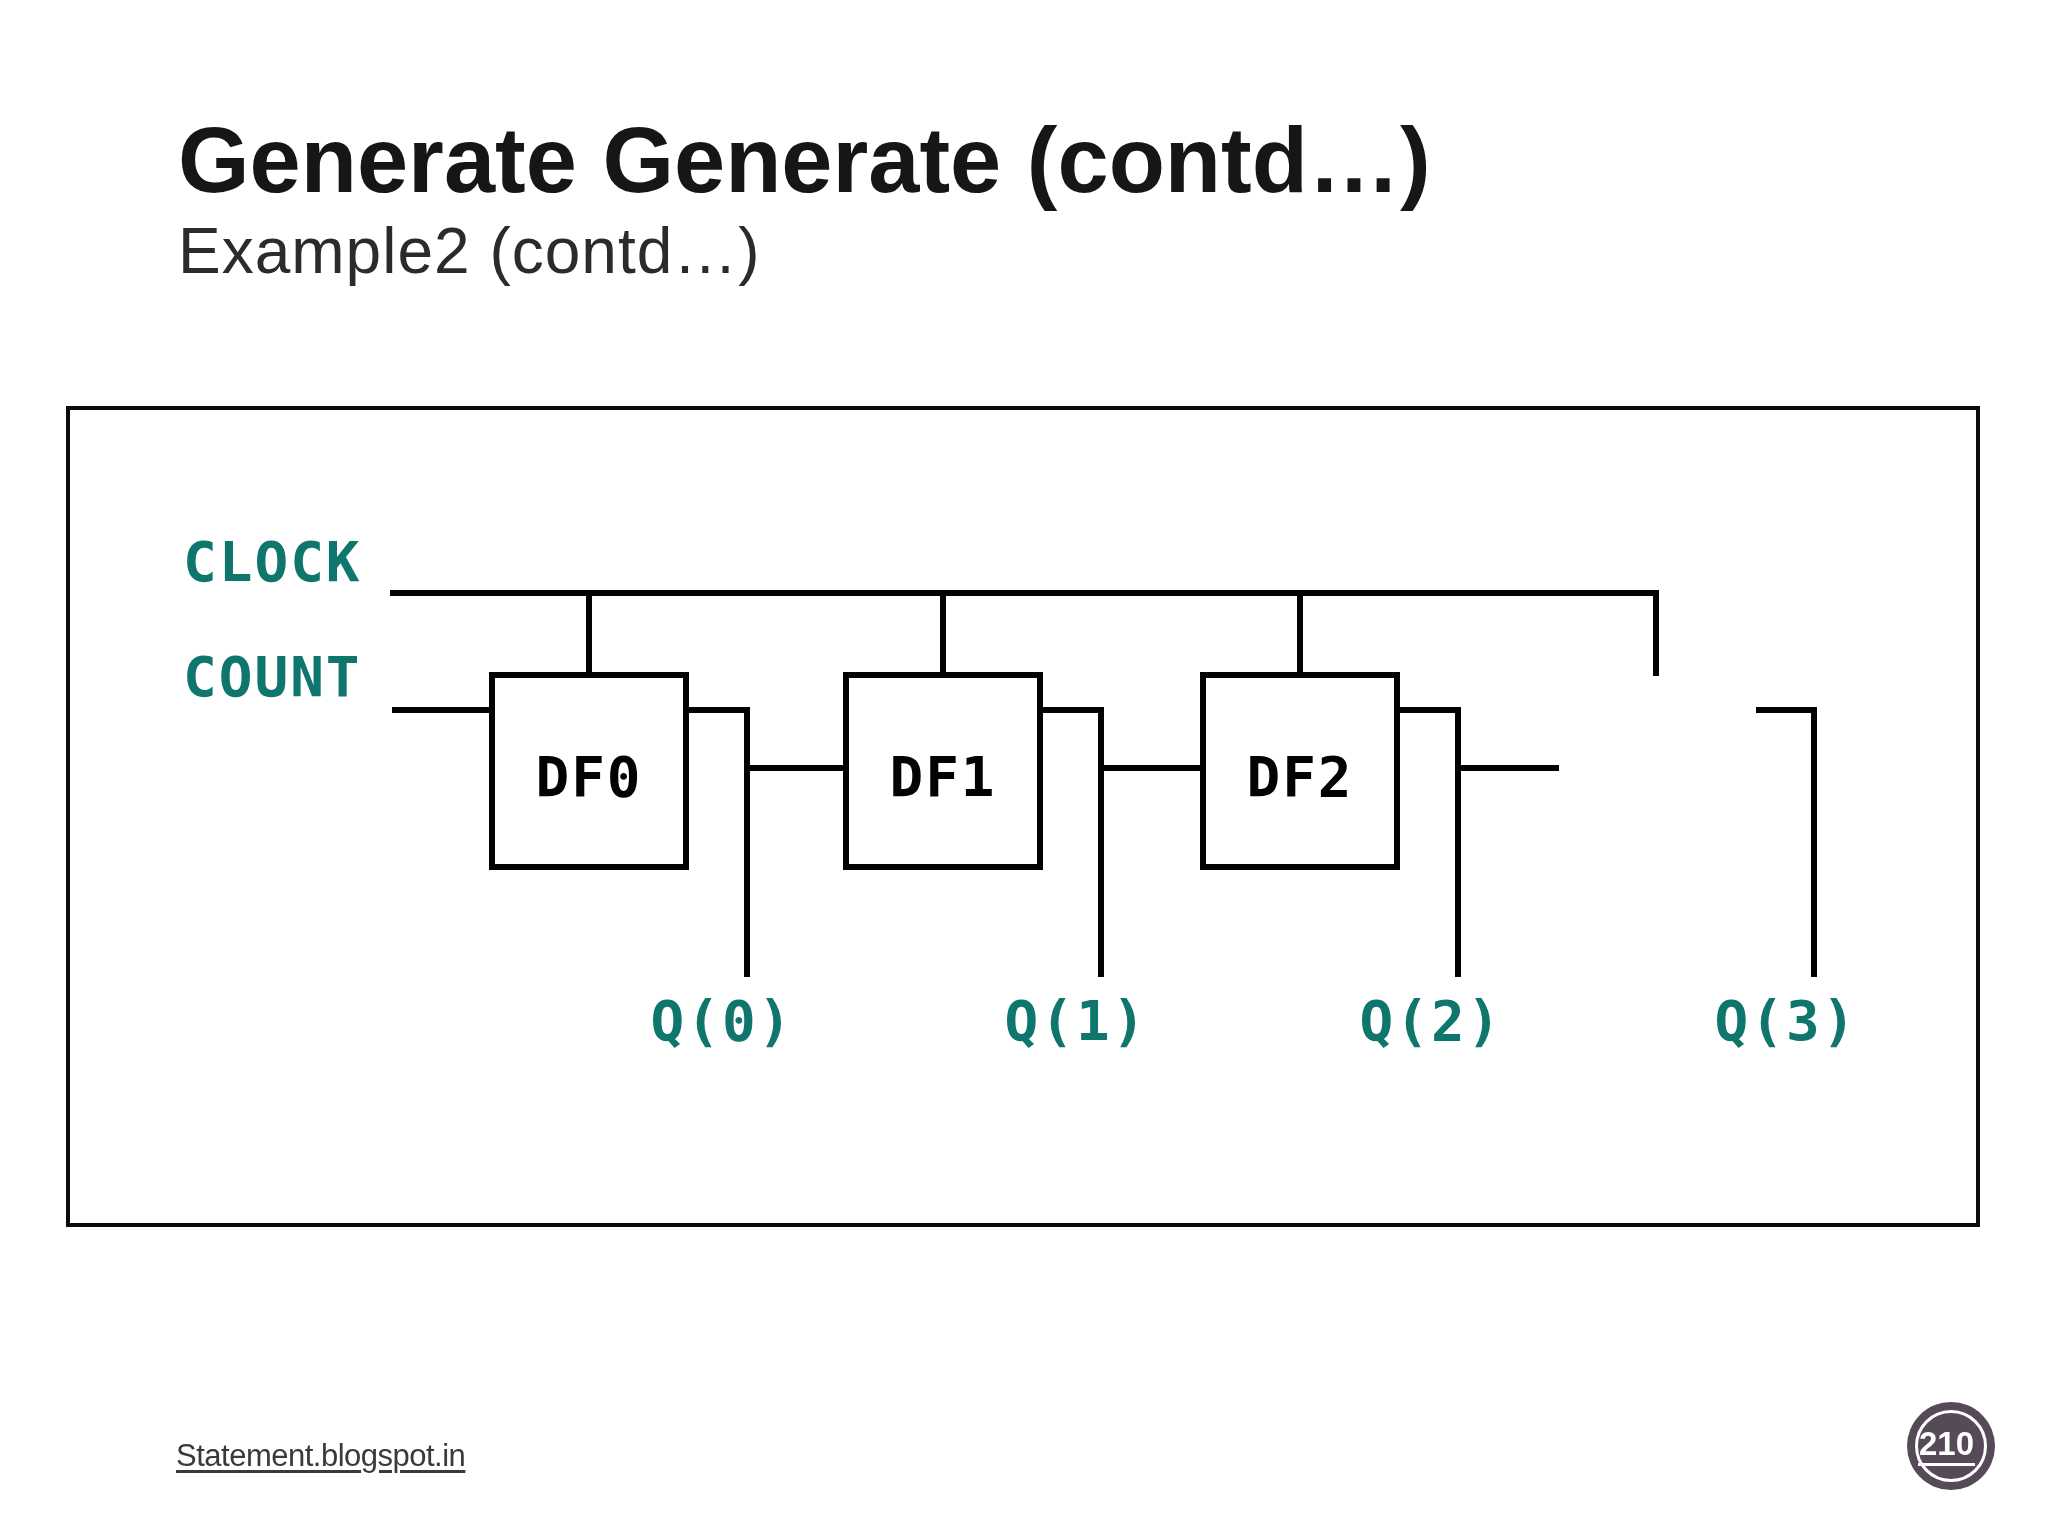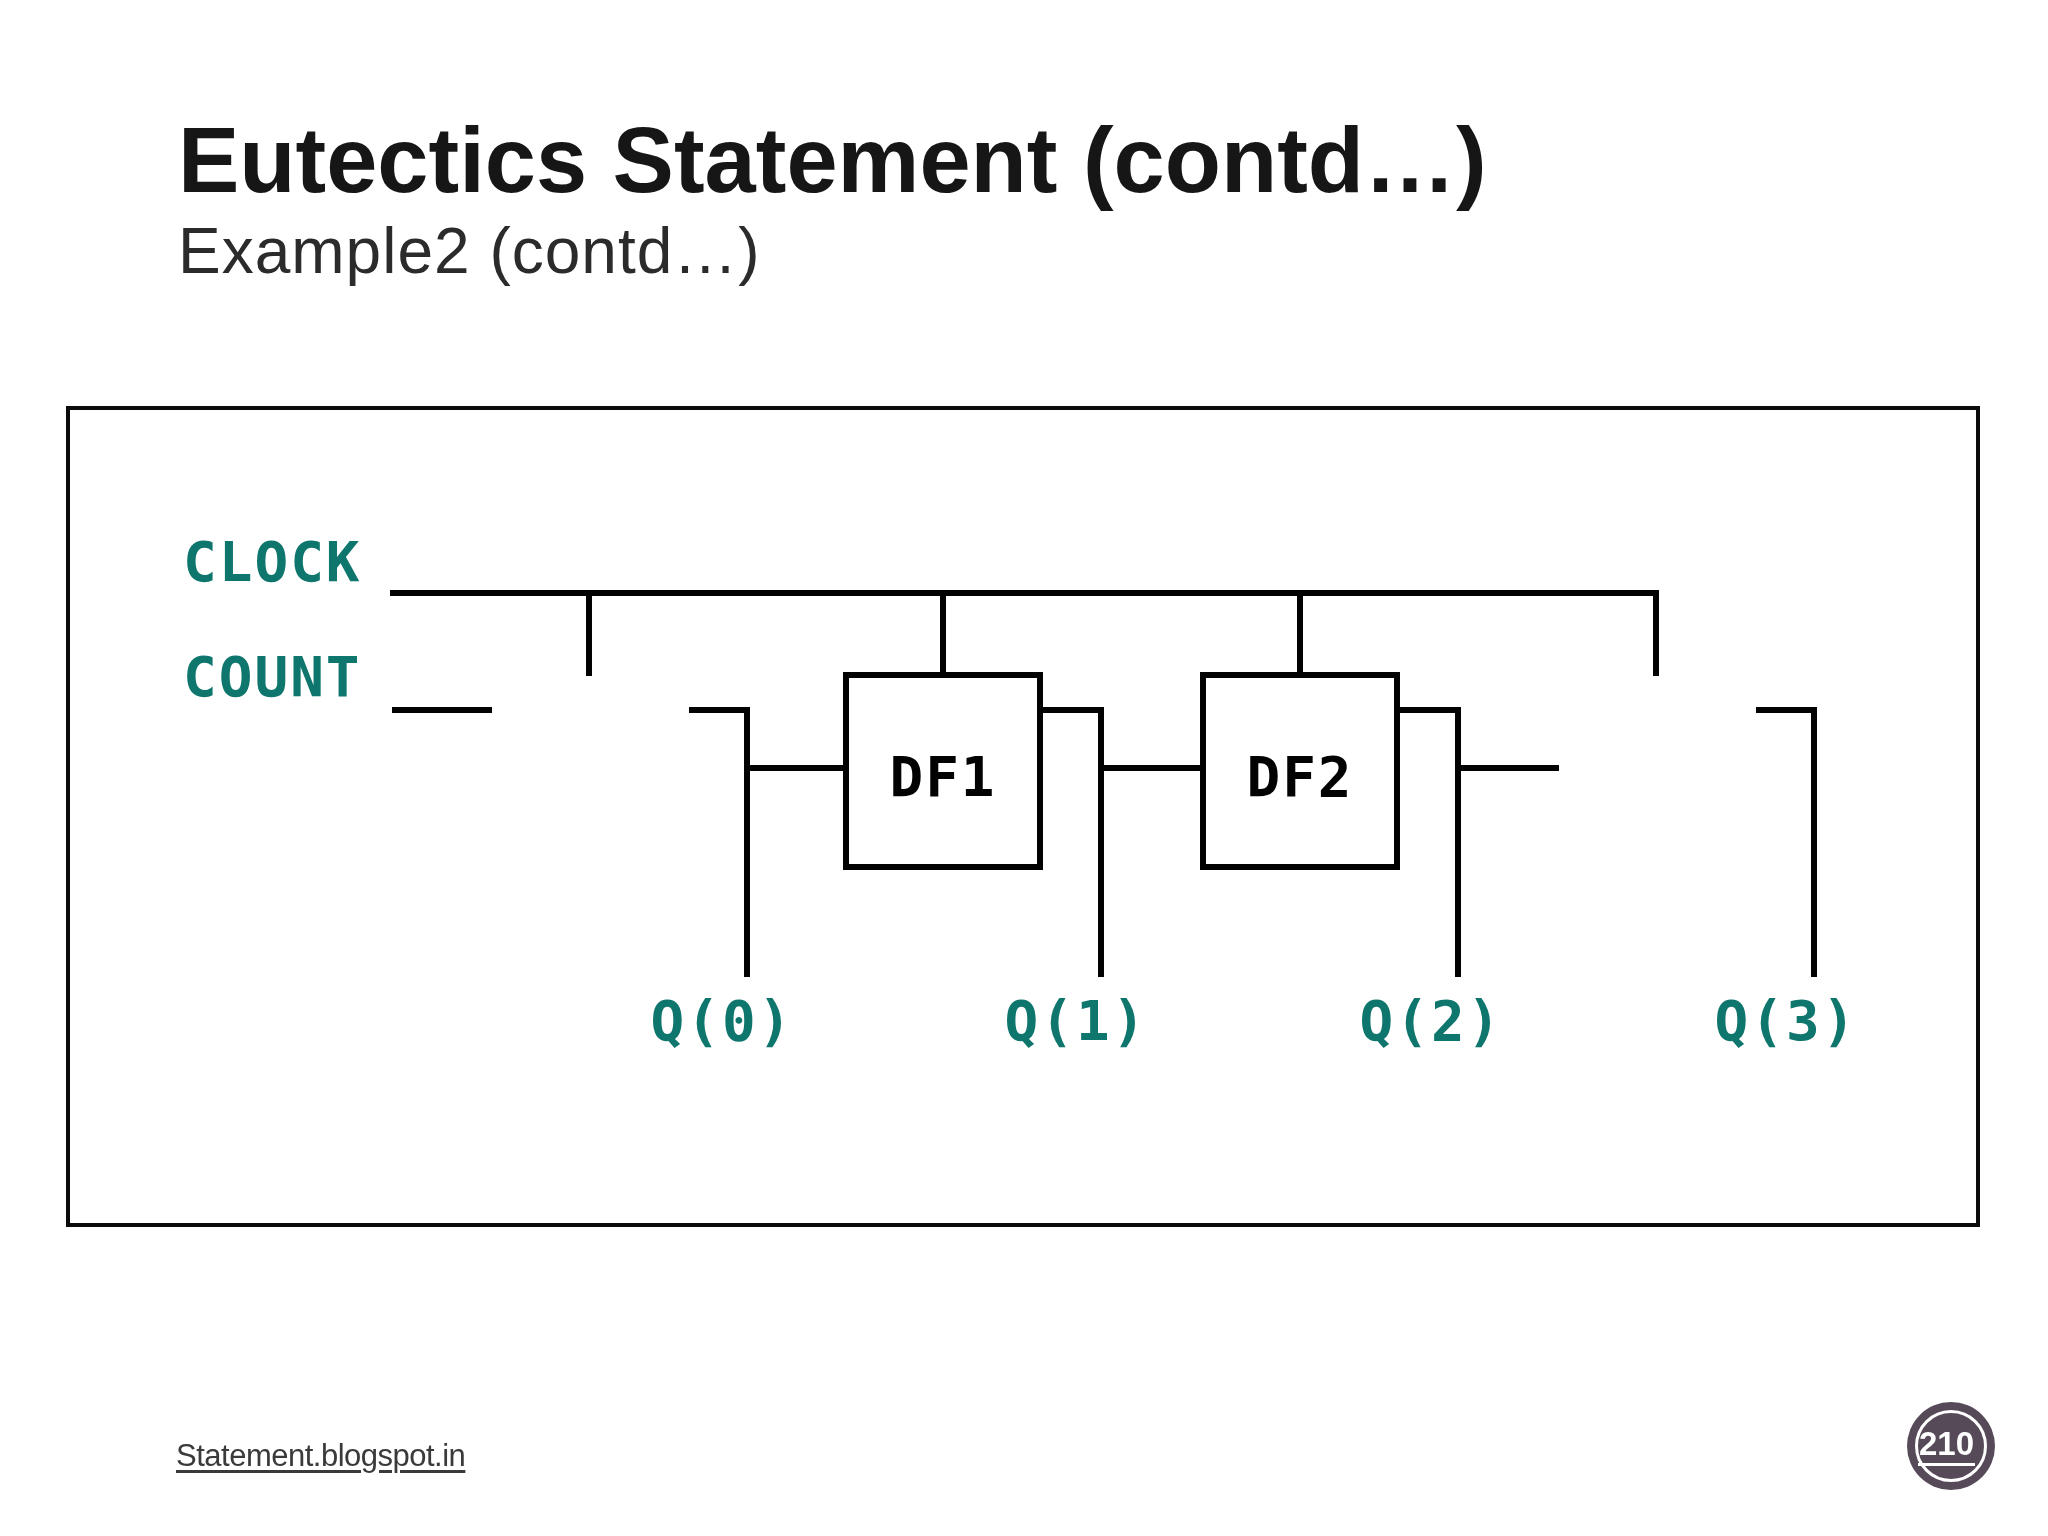--- a/index.html
+++ b/index.html
@@ -127,36 +127,39 @@
     line-height: 1;
     border-bottom: 3px solid #ffffff;
     padding: 0 1px 3px 1px;
   }
 </style>
 </head>
 <body>
 
 <div class="slide">
 
-  <h1 class="title" style="margin:0;">Eutectics Statement (contd…)</h1>
+  <h1 class="title" style="margin:0;">Generate Generate (contd…)</h1>
   <div class="subtitle">Example2 (contd…)</div>
 
   <div class="panel"></div>
 
   <div class="pixel" style="left:183px; top:534px;">CLOCK</div>
   <div class="pixel" style="left:183px; top:649px;">COUNT</div>
 
   <div class="wire" style="left:390px; top:590px; width:1269px; height:6px;"></div>
   <div class="wire" style="left:586px; top:590px; width:6px; height:86px;"></div>
   <div class="wire" style="left:940px; top:590px; width:6px; height:86px;"></div>
   <div class="wire" style="left:1297px; top:590px; width:6px; height:86px;"></div>
   <div class="wire" style="left:1653px; top:590px; width:6px; height:86px;"></div>
 
   <div class="wire" style="left:392px; top:707px; width:100px; height:6px;"></div>
 
+  <div class="ffbox" style="left:489px;">
+    <span class="pixel-label">DF0</span>
+  </div>
   <div class="ffbox" style="left:843px;">
     <span class="pixel-label">DF1</span>
   </div>
   <div class="ffbox" style="left:1200px;">
     <span class="pixel-label">DF2</span>
   </div>
 
   <div class="wire" style="left:689px; top:707px; width:61px; height:6px;"></div>
   <div class="wire" style="left:744px; top:707px; width:6px; height:270px;"></div>
   <div class="wire" style="left:744px; top:765px; width:102px; height:6px;"></div>

